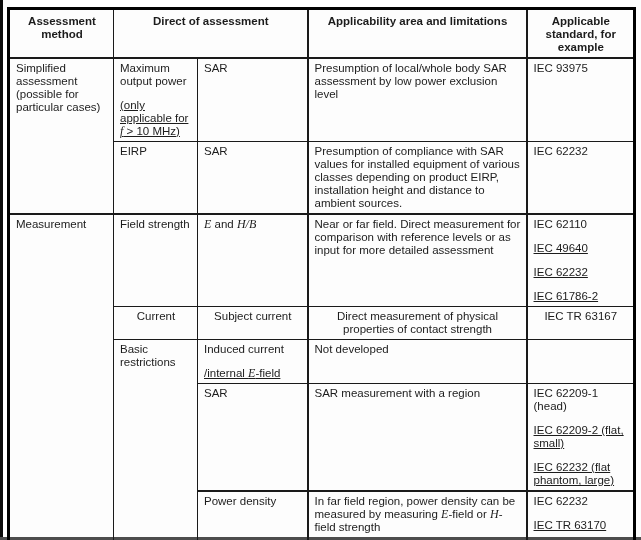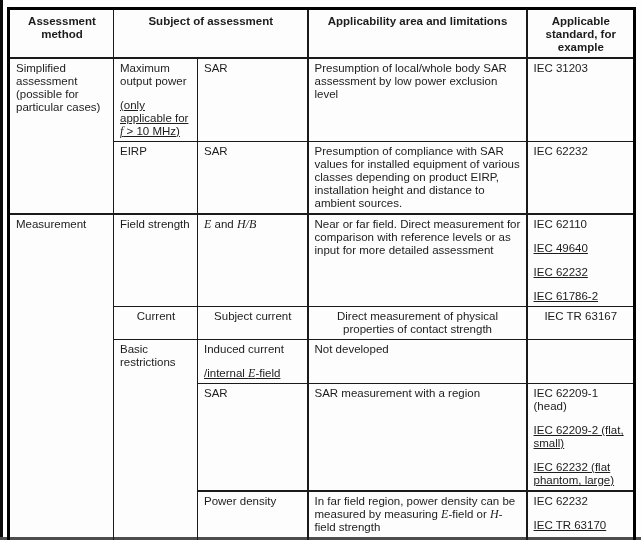--- a/index.html
+++ b/index.html
@@ -66,21 +66,21 @@
       <col style="width:219px">
       <col style="width:108px">
     </colgroup>
 
     <tbody>
         <tr class="h-header">
       <th class="bB2">
             <div class="para"><span>Assessment method</span></div>
           </th>
       <th class="bB2 bR2" colspan="2">
-            <div class="para"><span>Subject of assessment</span></div>
+            <div class="para"><span>Direct of assessment</span></div>
           </th>
       <th class="bB2 bR2">
             <div class="para"><span>Applicability area and limitations</span></div>
           </th>
       <th class="bB2">
             <div class="para"><span>Applicable standard, for example</span></div>
           </th>
     </tr>
 
     <tr class="h-r1">
@@ -91,21 +91,21 @@
             <div class="para"><span>Maximum output power</span></div>
             <div class="para"><span>(only applicable for </span><span class="em">f</span><span> &gt; 10 MHz)</span></div>
           </td>
       <td class="bR2">
             <div class="para"><span>SAR</span></div>
           </td>
       <td class="bR2">
             <div class="para"><span>Presumption of local/whole body SAR assessment by low power exclusion level</span></div>
           </td>
       <td>
-            <div class="para"><span>IEC 31203</span></div>
+            <div class="para"><span>IEC 93975</span></div>
           </td>
     </tr>
 
     <tr class="h-r2">
       <td class="bB2">
             <div class="para"><span>EIRP</span></div>
           </td>
       <td class="bB2 bR2">
             <div class="para"><span>SAR</span></div>
           </td>

